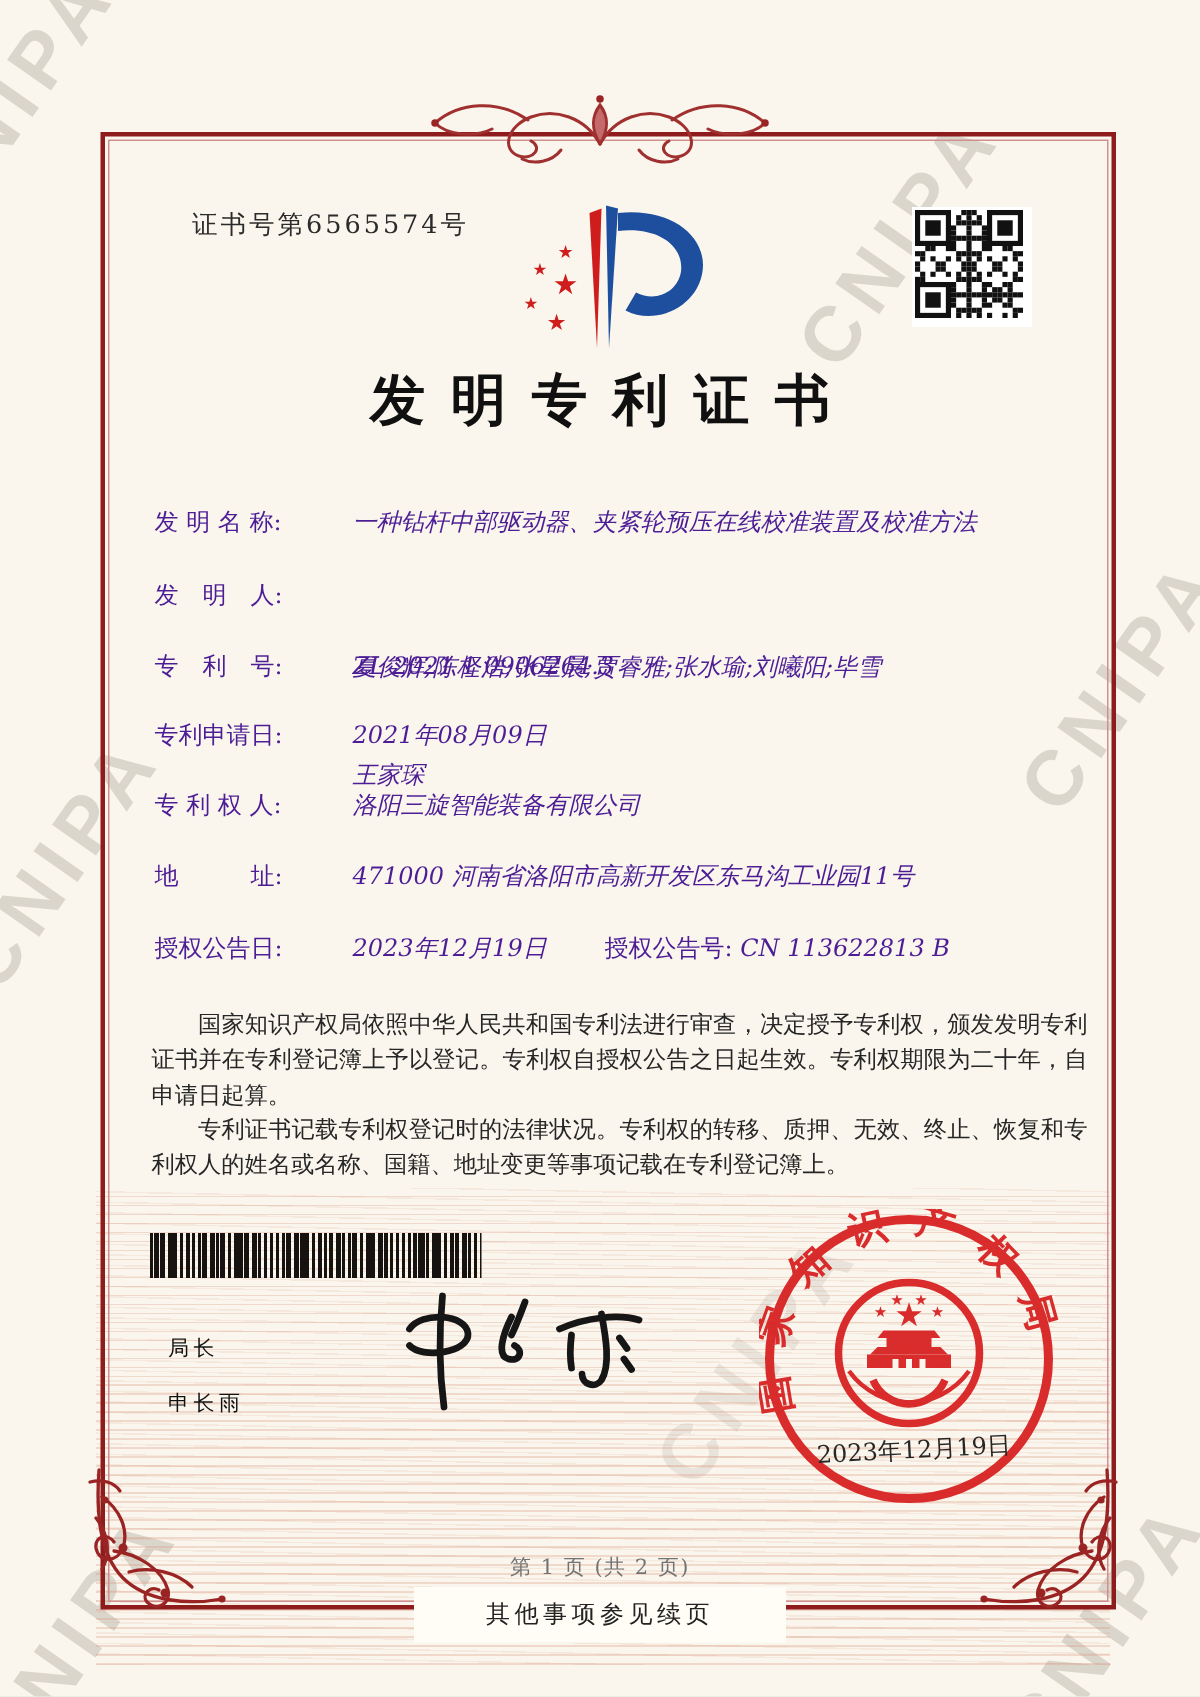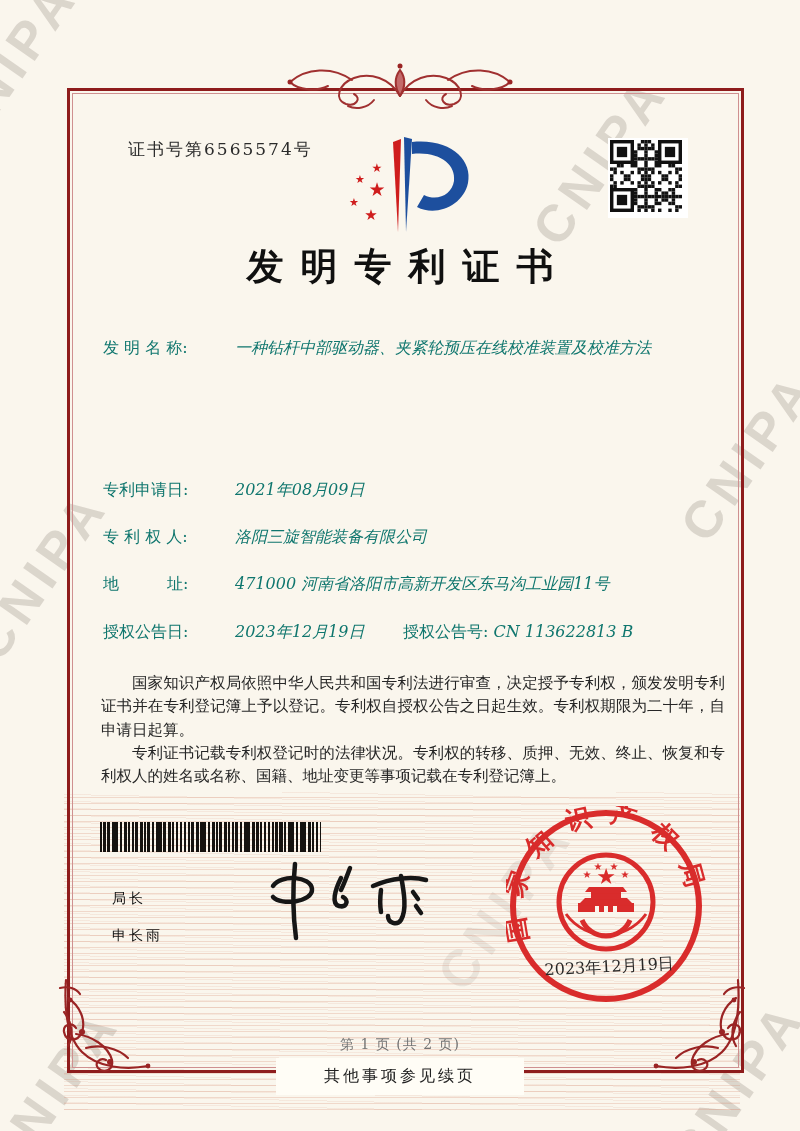--- a/index.html
+++ b/index.html
@@ -31,21 +31,21 @@
   }
   .frame-inner{position:absolute;inset:2px;border:1px solid #cf9090;}
   .ornament{position:absolute;z-index:3;pointer-events:none;}
   
   .cert-no{position:absolute;left:104px;top:138px;z-index:4;font-size:17px;letter-spacing:2px;color:#2b2b2b;margin-left:24px;}
   .title{
     position:absolute;left:50%;top:242px;transform:translateX(-50%);z-index:4;
     font-size:37px;font-weight:bold;letter-spacing:17px;text-indent:17px;
     white-space:nowrap;color:#101010;
   }
-  .field-row{position:absolute;left:103px;z-index:4;display:flex;font-size:16px;line-height:24px;color:#0f766e;}
+  .field-row{position:absolute;left:103px;z-index:4;display:flex;font-size:16px;line-height:24px;color:#4c1d95;}
   .f-label{width:132px;flex:0 0 auto;white-space:pre;}
   .f-value{white-space:pre;font-style:italic;}
   .para{
     position:absolute;left:101px;width:624px;z-index:4;
     font-size:15.5px;line-height:23.5px;text-indent:2em;color:#262626;text-align:justify;
   }
   .barcode{
     position:absolute;left:100px;top:822px;width:221px;height:30px;z-index:4;
     background:
       repeating-linear-gradient(90deg,#15120f 0 2px,transparent 2px 4px),
@@ -304,21 +304,32 @@
       </svg>
   </div>
 
   <div class="title">发明专利证书</div>
 
   <div class="field-row" style="top:336px">
     <span class="f-label">发 明 名 称: </span>
     <span class="f-value">一种钻杆中部驱动器、夹紧轮预压在线校准装置及校准方法</span>
   </div>
 
-
+  <div class="field-row" style="top:385px">
+    <span class="f-label">发　明　人: </span>
+    <span class="f-value">
+      <span style="display:block">夏俊辉;陈柽浩;张星晨;贾睿雅;张水瑜;刘曦阳;毕雪</span>
+      <span style="display:block">王家琛</span>
+    </span>
+  </div>
+
+  <div class="field-row" style="top:432px">
+    <span class="f-label">专　利　号: </span>
+    <span class="f-value">ZL 2021 1 0906264.3</span>
+  </div>
 
   <div class="field-row" style="top:478px">
     <span class="f-label">专利申请日: </span>
     <span class="f-value">2021年08月09日</span>
   </div>
 
   <div class="field-row" style="top:525px">
     <span class="f-label">专 利 权 人: </span>
     <span class="f-value">洛阳三旋智能装备有限公司</span>
   </div>

